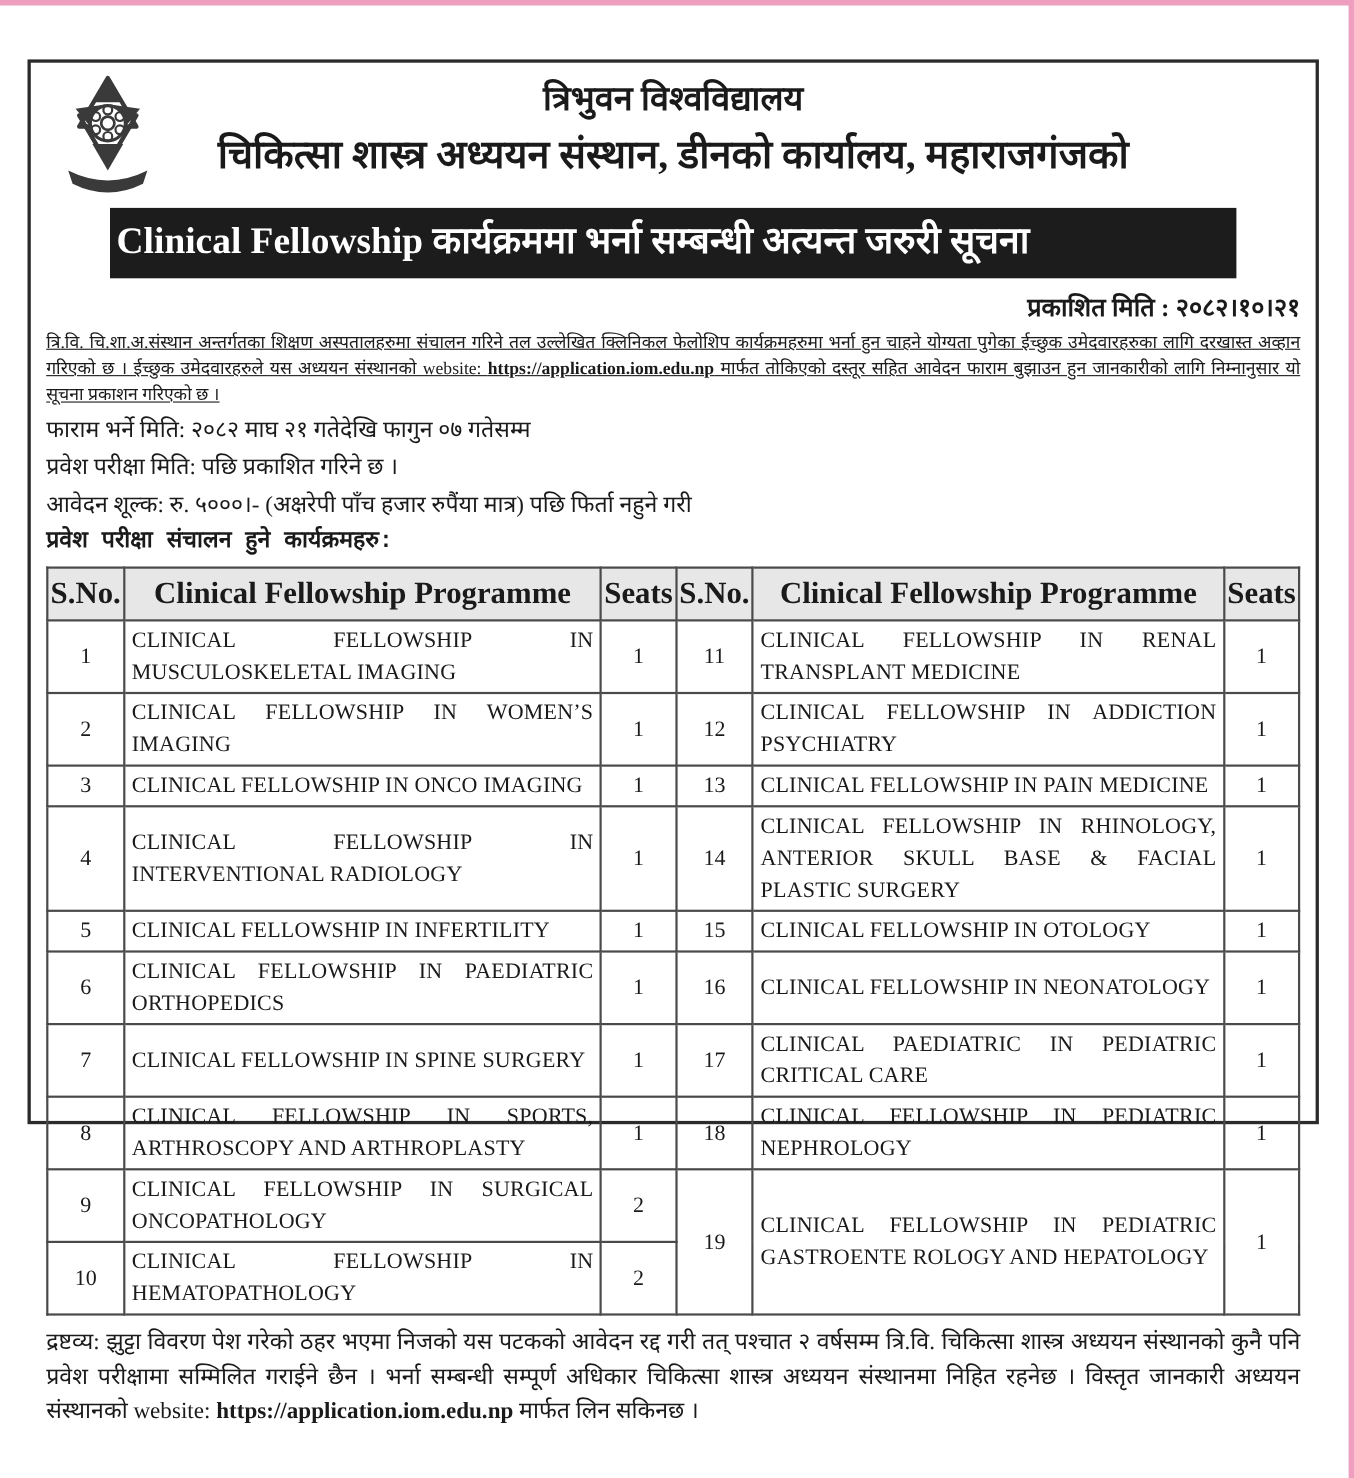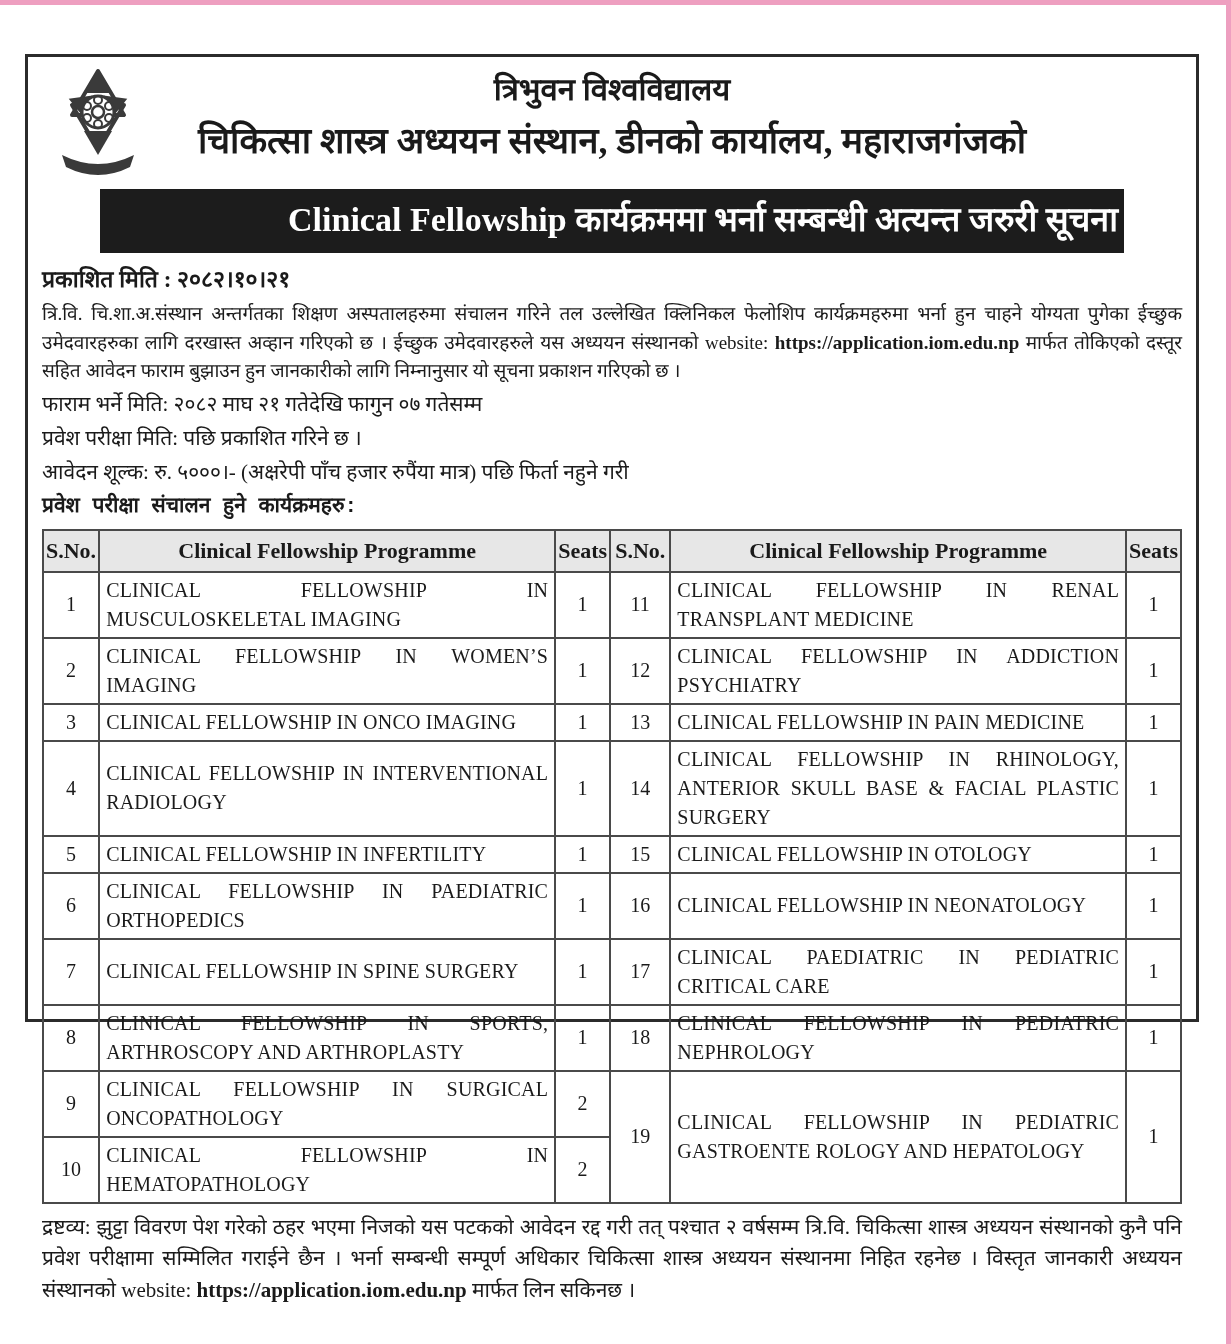--- a/index.html
+++ b/index.html
@@ -20,42 +20,42 @@
 
   
   .header{position:relative;min-height:118px;}
   .logo{position:absolute;left:6px;top:2px;width:100px;height:116px;}
   .titles{text-align:center;padding-top:4px;}
   .title1{font-size:31px;font-weight:bold;line-height:1.35;}
   .title2{font-size:36px;font-weight:bold;line-height:1.35;margin-top:6px;}
 
   .banner{
     margin:6px 58px 0 58px;background:#1c1c1c;color:#ffffff;
-    text-align:right;font-weight:bold;font-size:34px;line-height:1.0;
+    text-align:left;font-weight:bold;font-size:34px;line-height:1.0;
     padding:14px 6px 16px 6px;
   }
   .banner .latin{font-family:"Liberation Serif",serif;}
 
-  .pub-date{text-align:left;font-weight:bold;font-size:23px;margin-top:9px;}
-
-  .para{font-size:19px;line-height:1.5;text-align:justify;margin-top:6px;}
+  .pub-date{text-align:right;font-weight:bold;font-size:23px;margin-top:9px;}
+
+  .para{font-size:16px;line-height:1.5;text-align:justify;margin-top:6px;text-decoration:underline;}
   .line{font-size:21px;line-height:1.48;margin-top:3px;}
   b.url{font-family:"Liberation Serif",serif;}
   .bold{font-weight:bold;font-family:Liberation Mono, monospace;}
 
   
   table.prog{
     width:100%;border-collapse:collapse;margin-top:7px;
     font-size:20px;
   }
   table.prog th,table.prog td{
     border:2px solid #4a4a4a;padding:3px 6px;vertical-align:middle;
   }
   table.prog th{
-    background:#e7e7e7;font-size:22px;font-weight:bold;padding:7px 2px;
+    background:#e7e7e7;font-size:28px;font-weight:bold;padding:7px 2px;
   }
   td.sn,td.seats{text-align:center;width:4.6%;}
   td.sn2{text-align:center;width:5.3%;}
   td.prog-cell{width:40.2%;text-align:justify;font-family:"Liberation Serif",serif;letter-spacing:0.2px;line-height:1.45;}
 
   .note{font-size:21px;line-height:1.5;text-align:justify;margin-top:8px;}
 </style>
 </head>
 <body>
 

